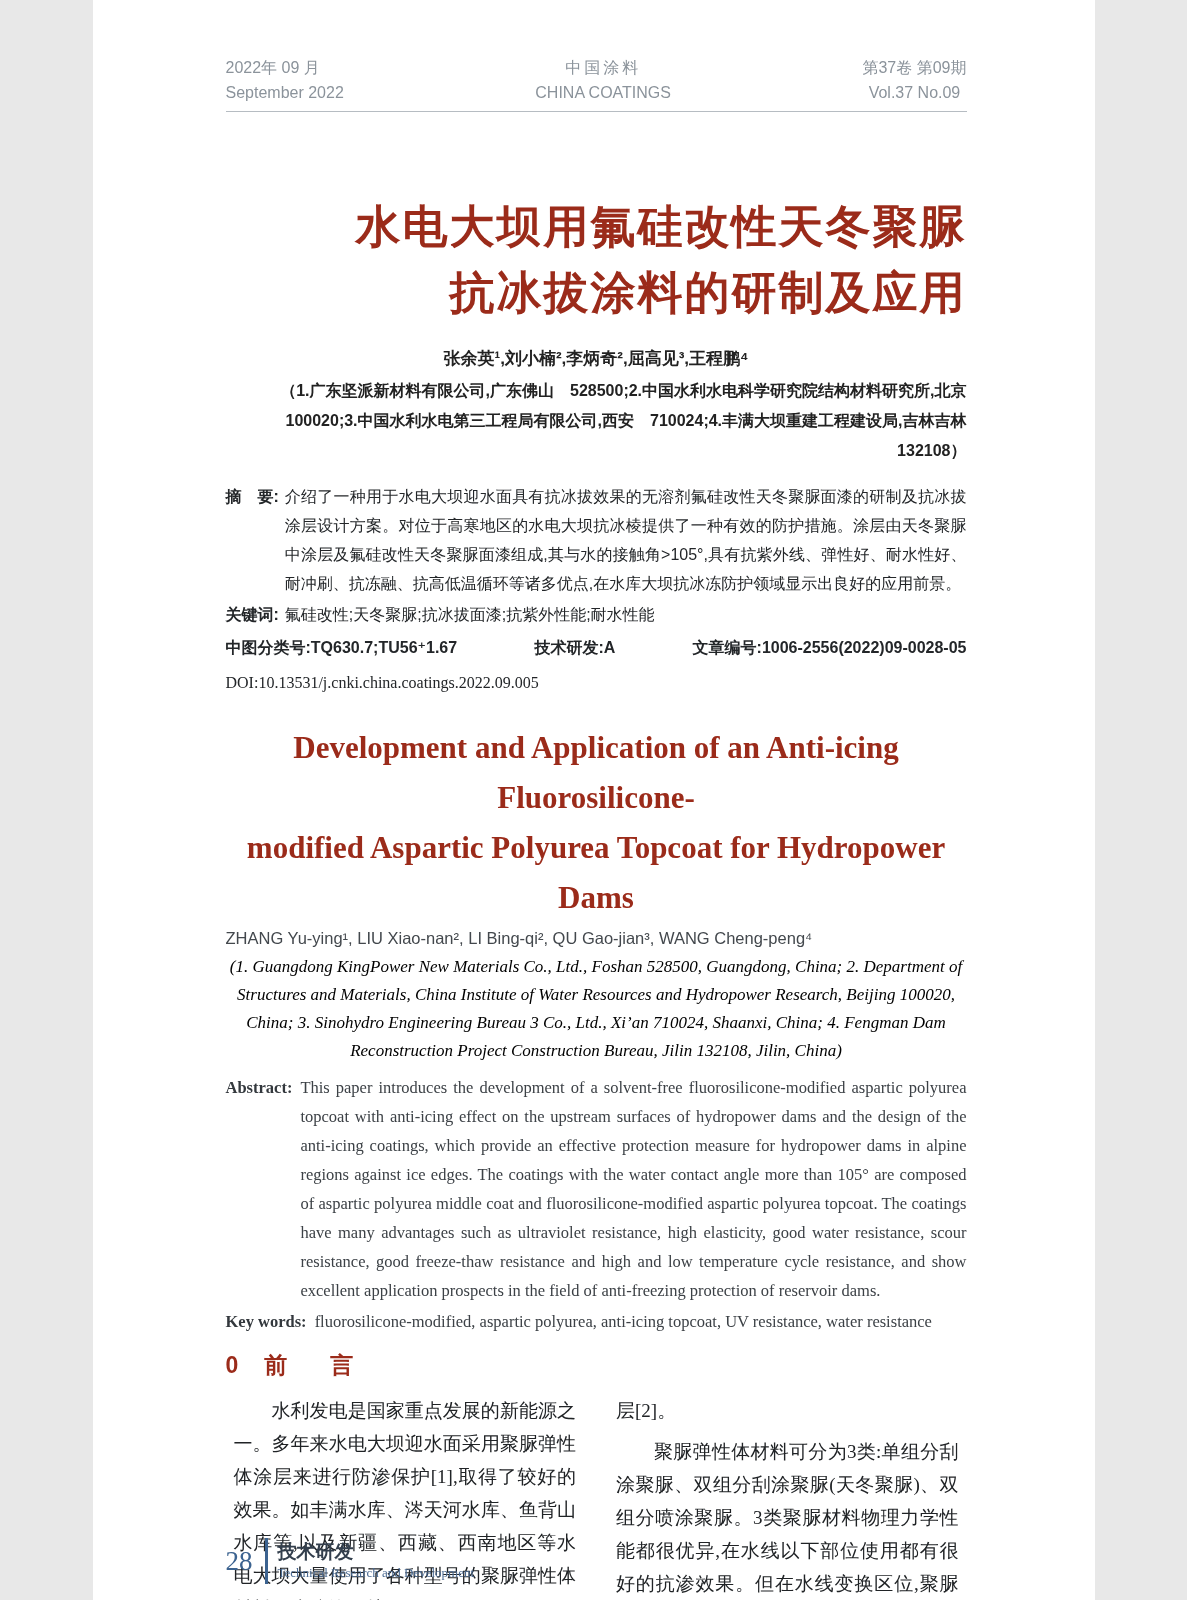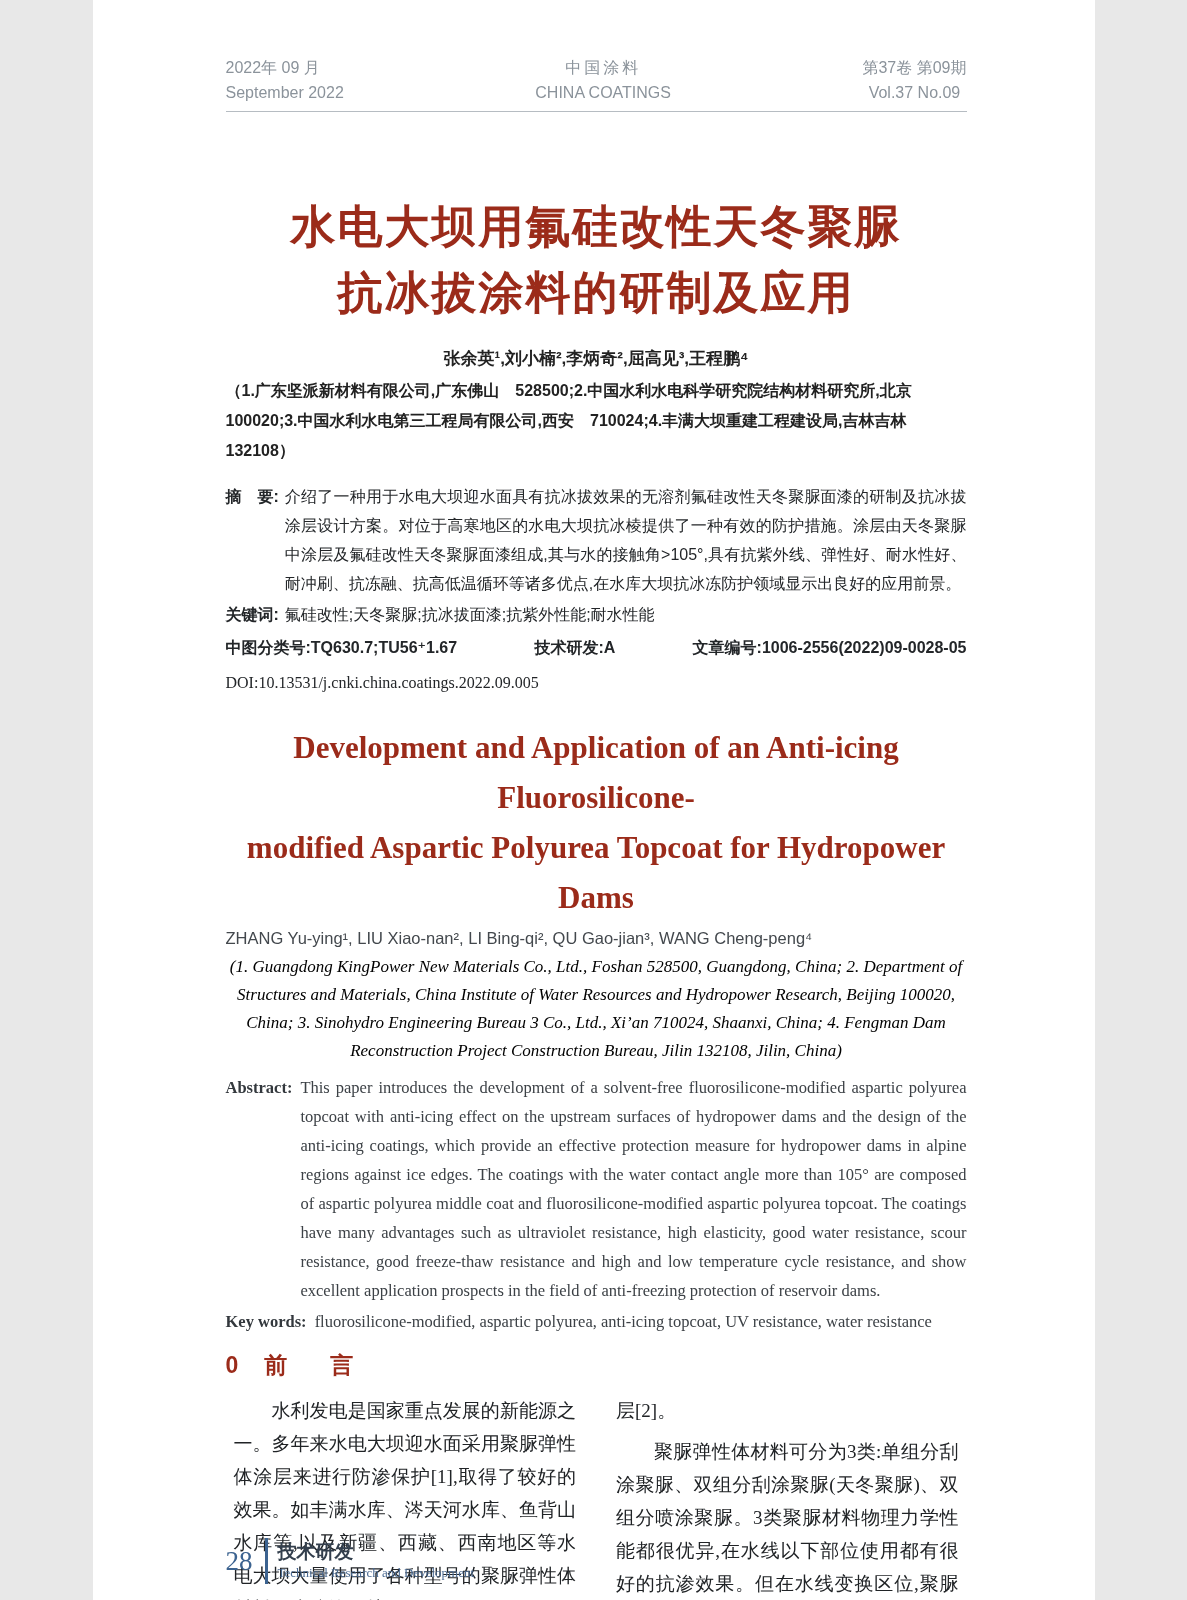--- a/index.html
+++ b/index.html
@@ -9,24 +9,24 @@
     padding:55px 128px 0 133px;overflow:hidden;
     font-family:"Liberation Sans","DejaVu Sans",sans-serif;color:#26292c;
   }
   
   .jheader{display:flex;justify-content:space-between;border-bottom:1px solid #b6bcc2;
     padding-bottom:6px;color:#8b939b;font-size:16px;line-height:25px;}
   .jheader .c{text-align:center;}
   .jheader .r{text-align:center;}
   .jheader .cn{letter-spacing:3px;}
   
-  .title-cn{margin-top:82px;text-align:center;color:#9b2b1a;font-weight:bold;
+  .title-cn{margin-top:82px;text-align:right;color:#9b2b1a;font-weight:bold;
     font-size:45px;line-height:66px;letter-spacing:2px;}
   .authors-cn{margin-top:20px;text-align:center;font-size:17px;font-weight:600;line-height:26px;color:#222;}
-  .affil-cn{margin-top:4px;text-align:left;font-size:16px;font-weight:600;line-height:30px;color:#222;}
+  .affil-cn{margin-top:4px;text-align:right;font-size:16px;font-weight:600;line-height:30px;color:#222;margin-left:38px;}
   
   .hblock{display:flex;margin-top:16px;font-size:16px;line-height:29px;color:#232629;}
   .hblock .lbl{white-space:nowrap;font-weight:bold;margin-right:6px;}
   .hblock .txt{text-align:justify;flex:1;}
   .kwline{margin-top:2px;}
   .meta-row{display:flex;justify-content:space-between;margin-top:4px;
     font-size:16px;font-weight:600;line-height:29px;color:#232629;}
   .doi-line{margin-top:6px;font-family:"Liberation Serif","DejaVu Serif",serif;
     font-size:16px;line-height:29px;color:#232629;}
   

